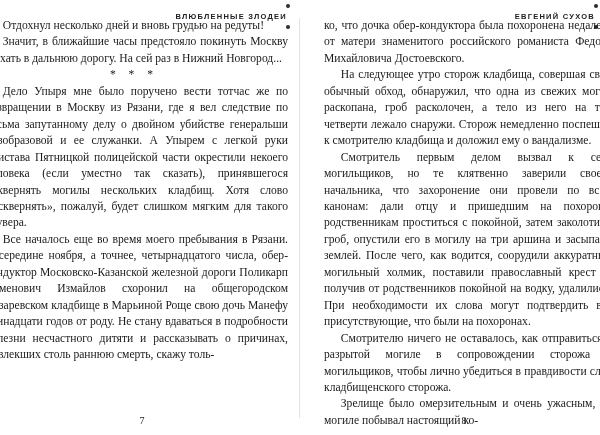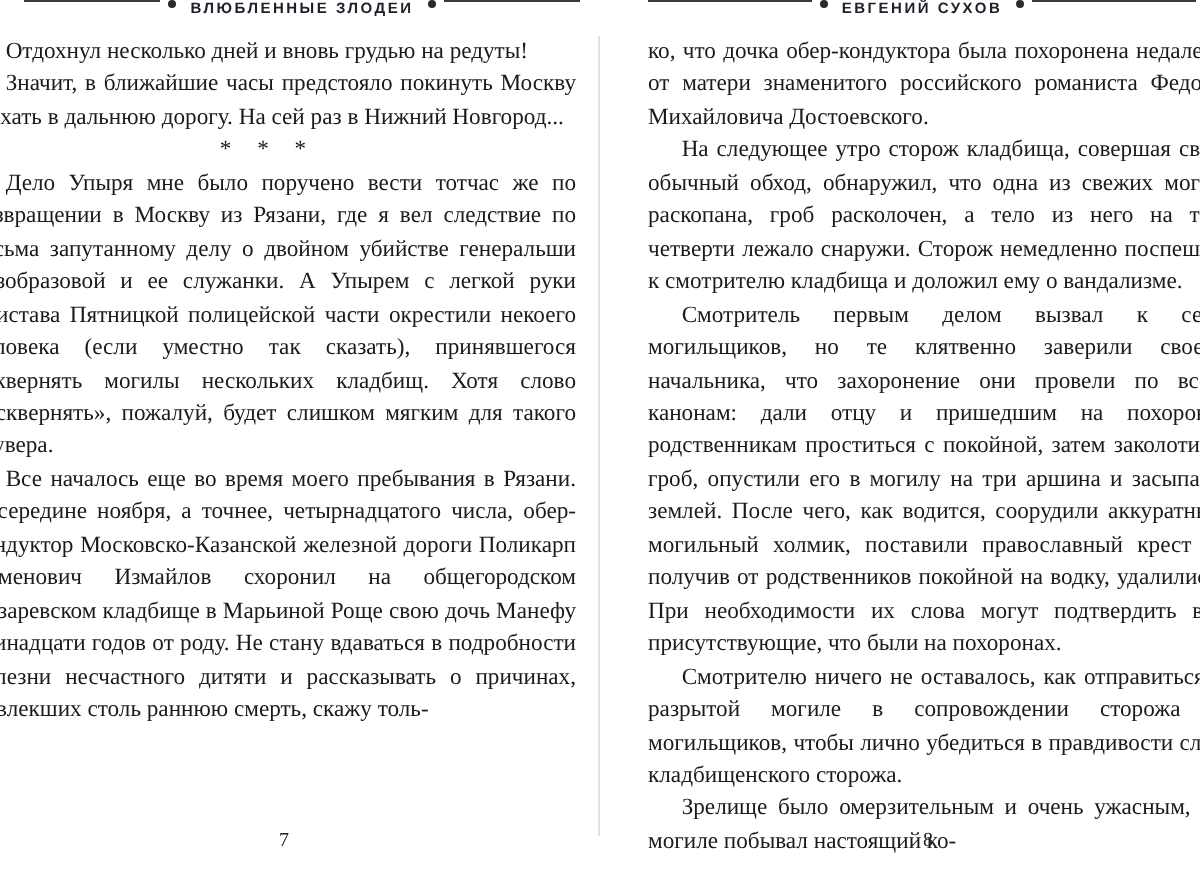--- a/index.html
+++ b/index.html
@@ -41,24 +41,25 @@
   .page-right {
     padding: 0 0 0 10px;
   }
 
   
   .runhead {
     position: absolute;
     top: 0px;
     height: 16px;
     display: flex;
-    align-items: flex-start;
+    align-items: flex-end;
     gap: 4px;
     width: 100%;
     box-sizing: border-box;
+    flex-direction: column;
   }
   .page-left .runhead {
     left: 0;
     padding-left: 12px;
     padding-right: 10px;
   }
   .page-right .runhead {
     left: 0;
     padding-left: 24px;
     padding-right: 2px;

